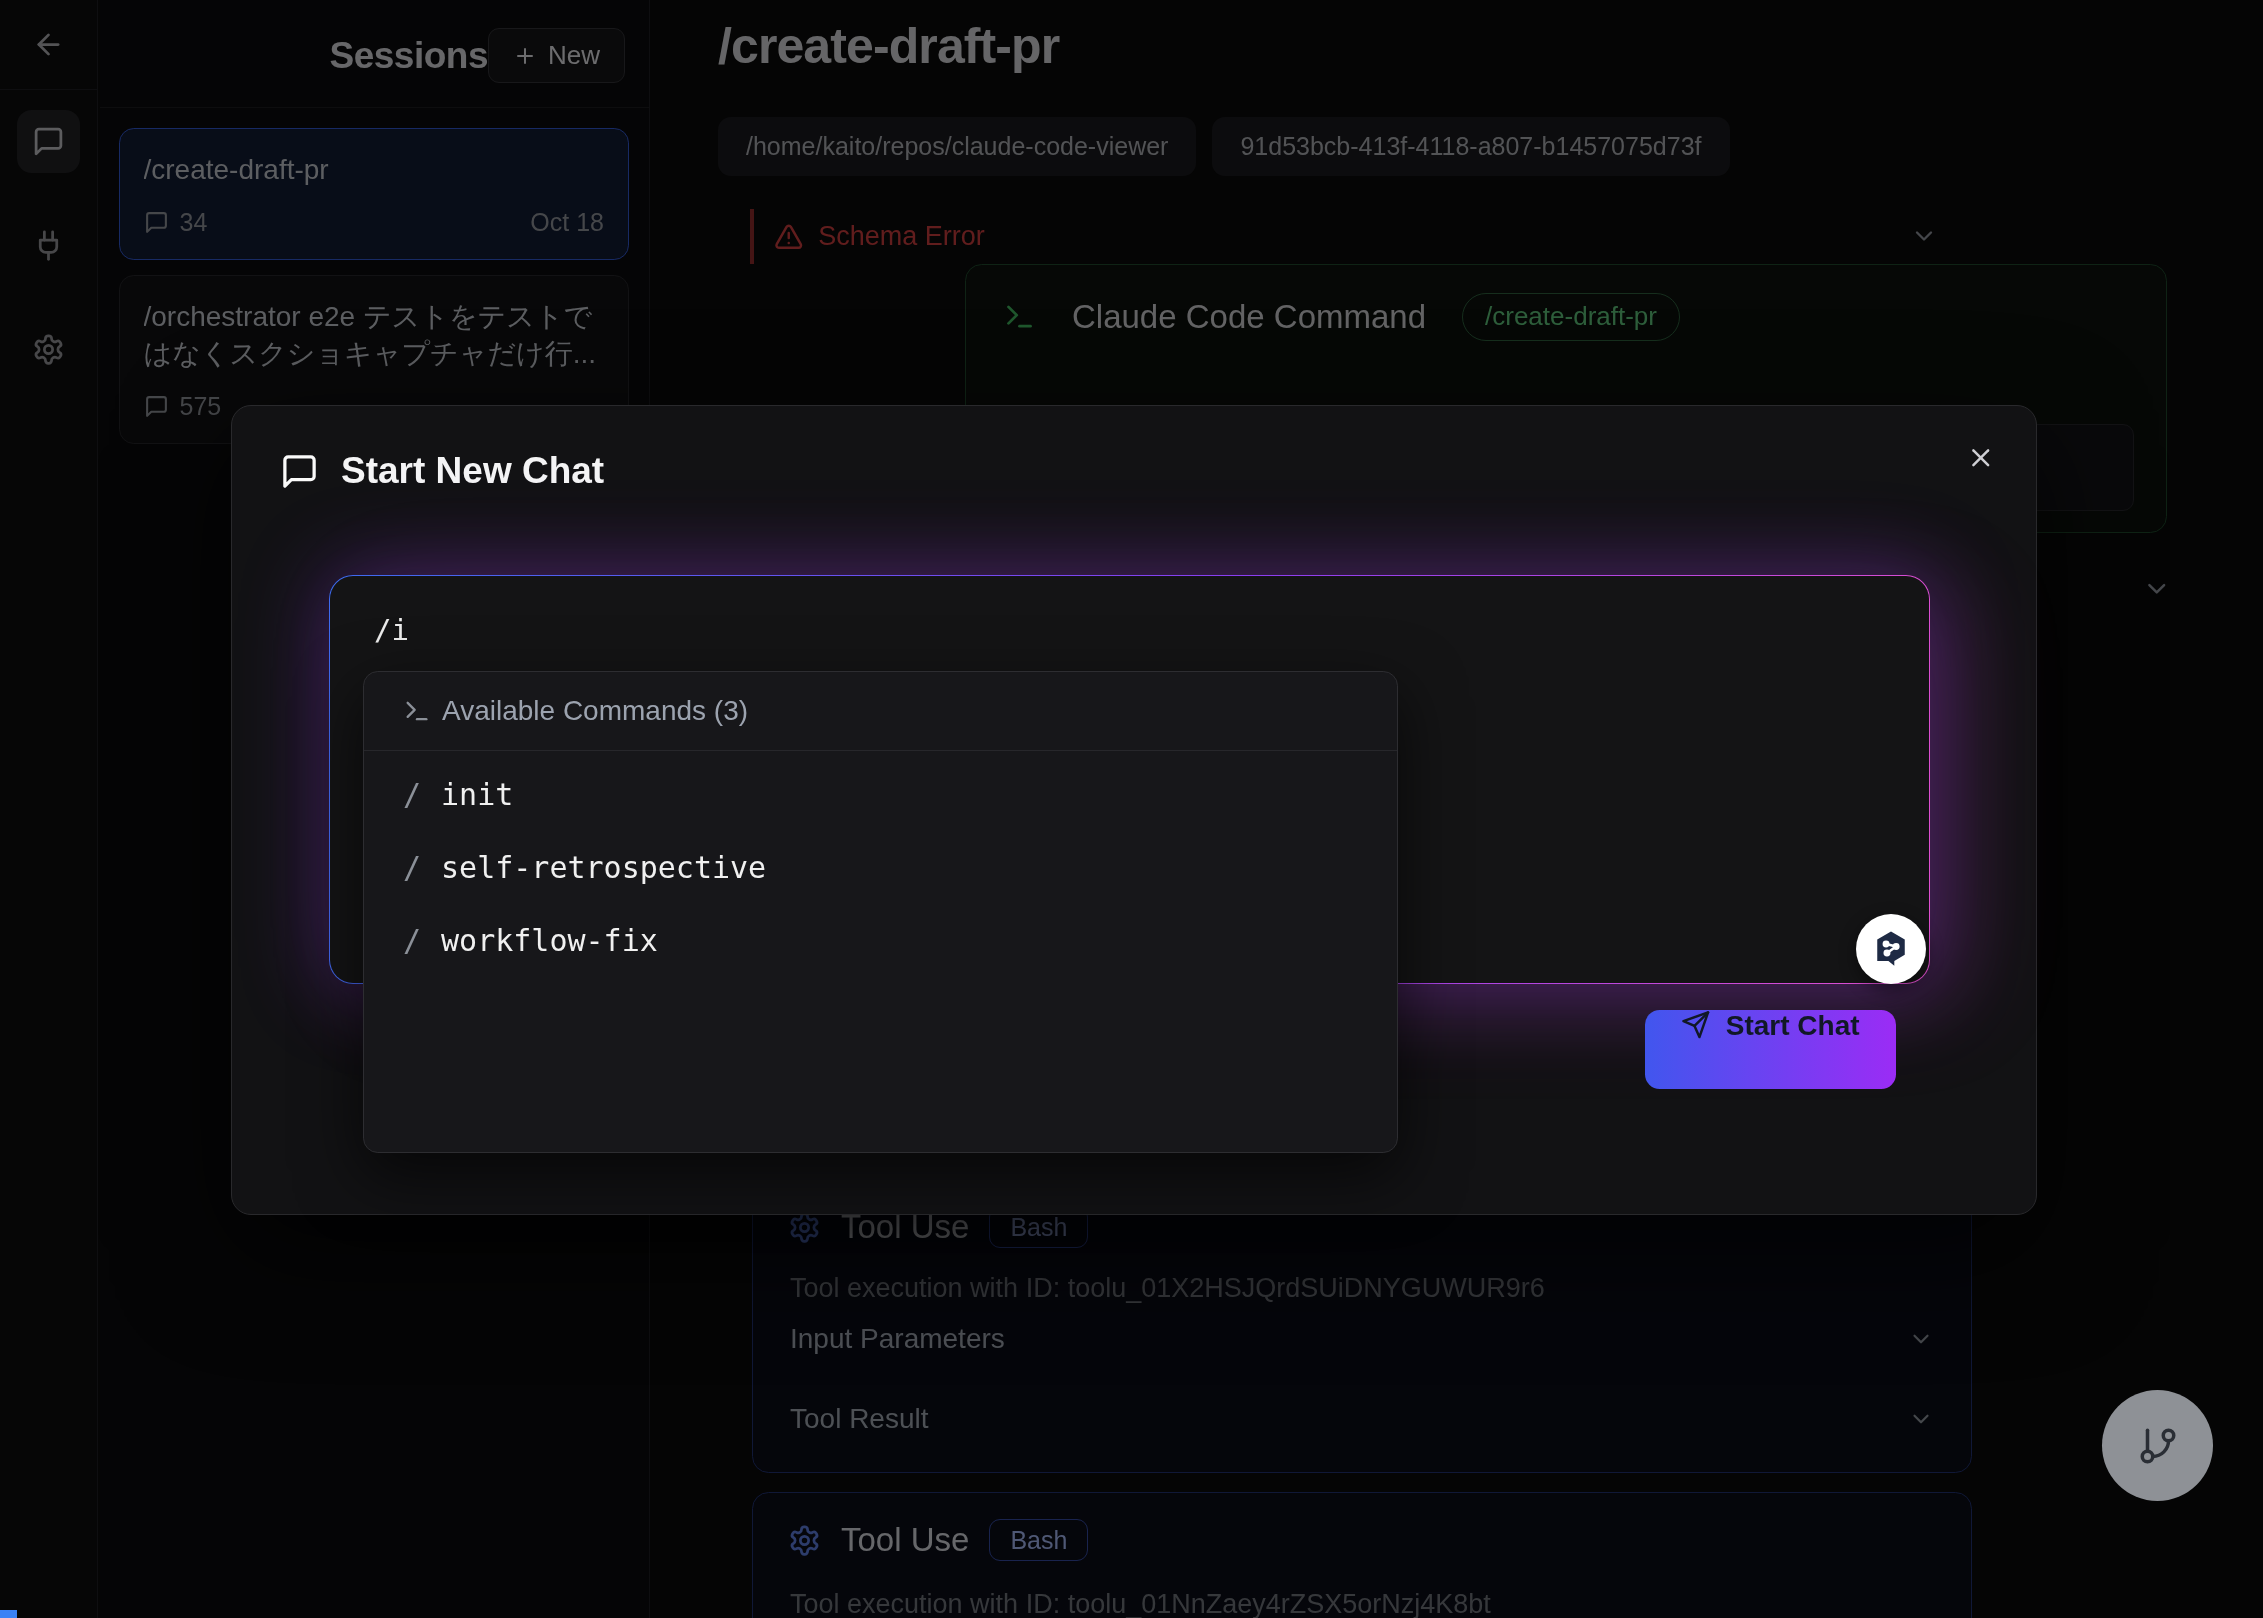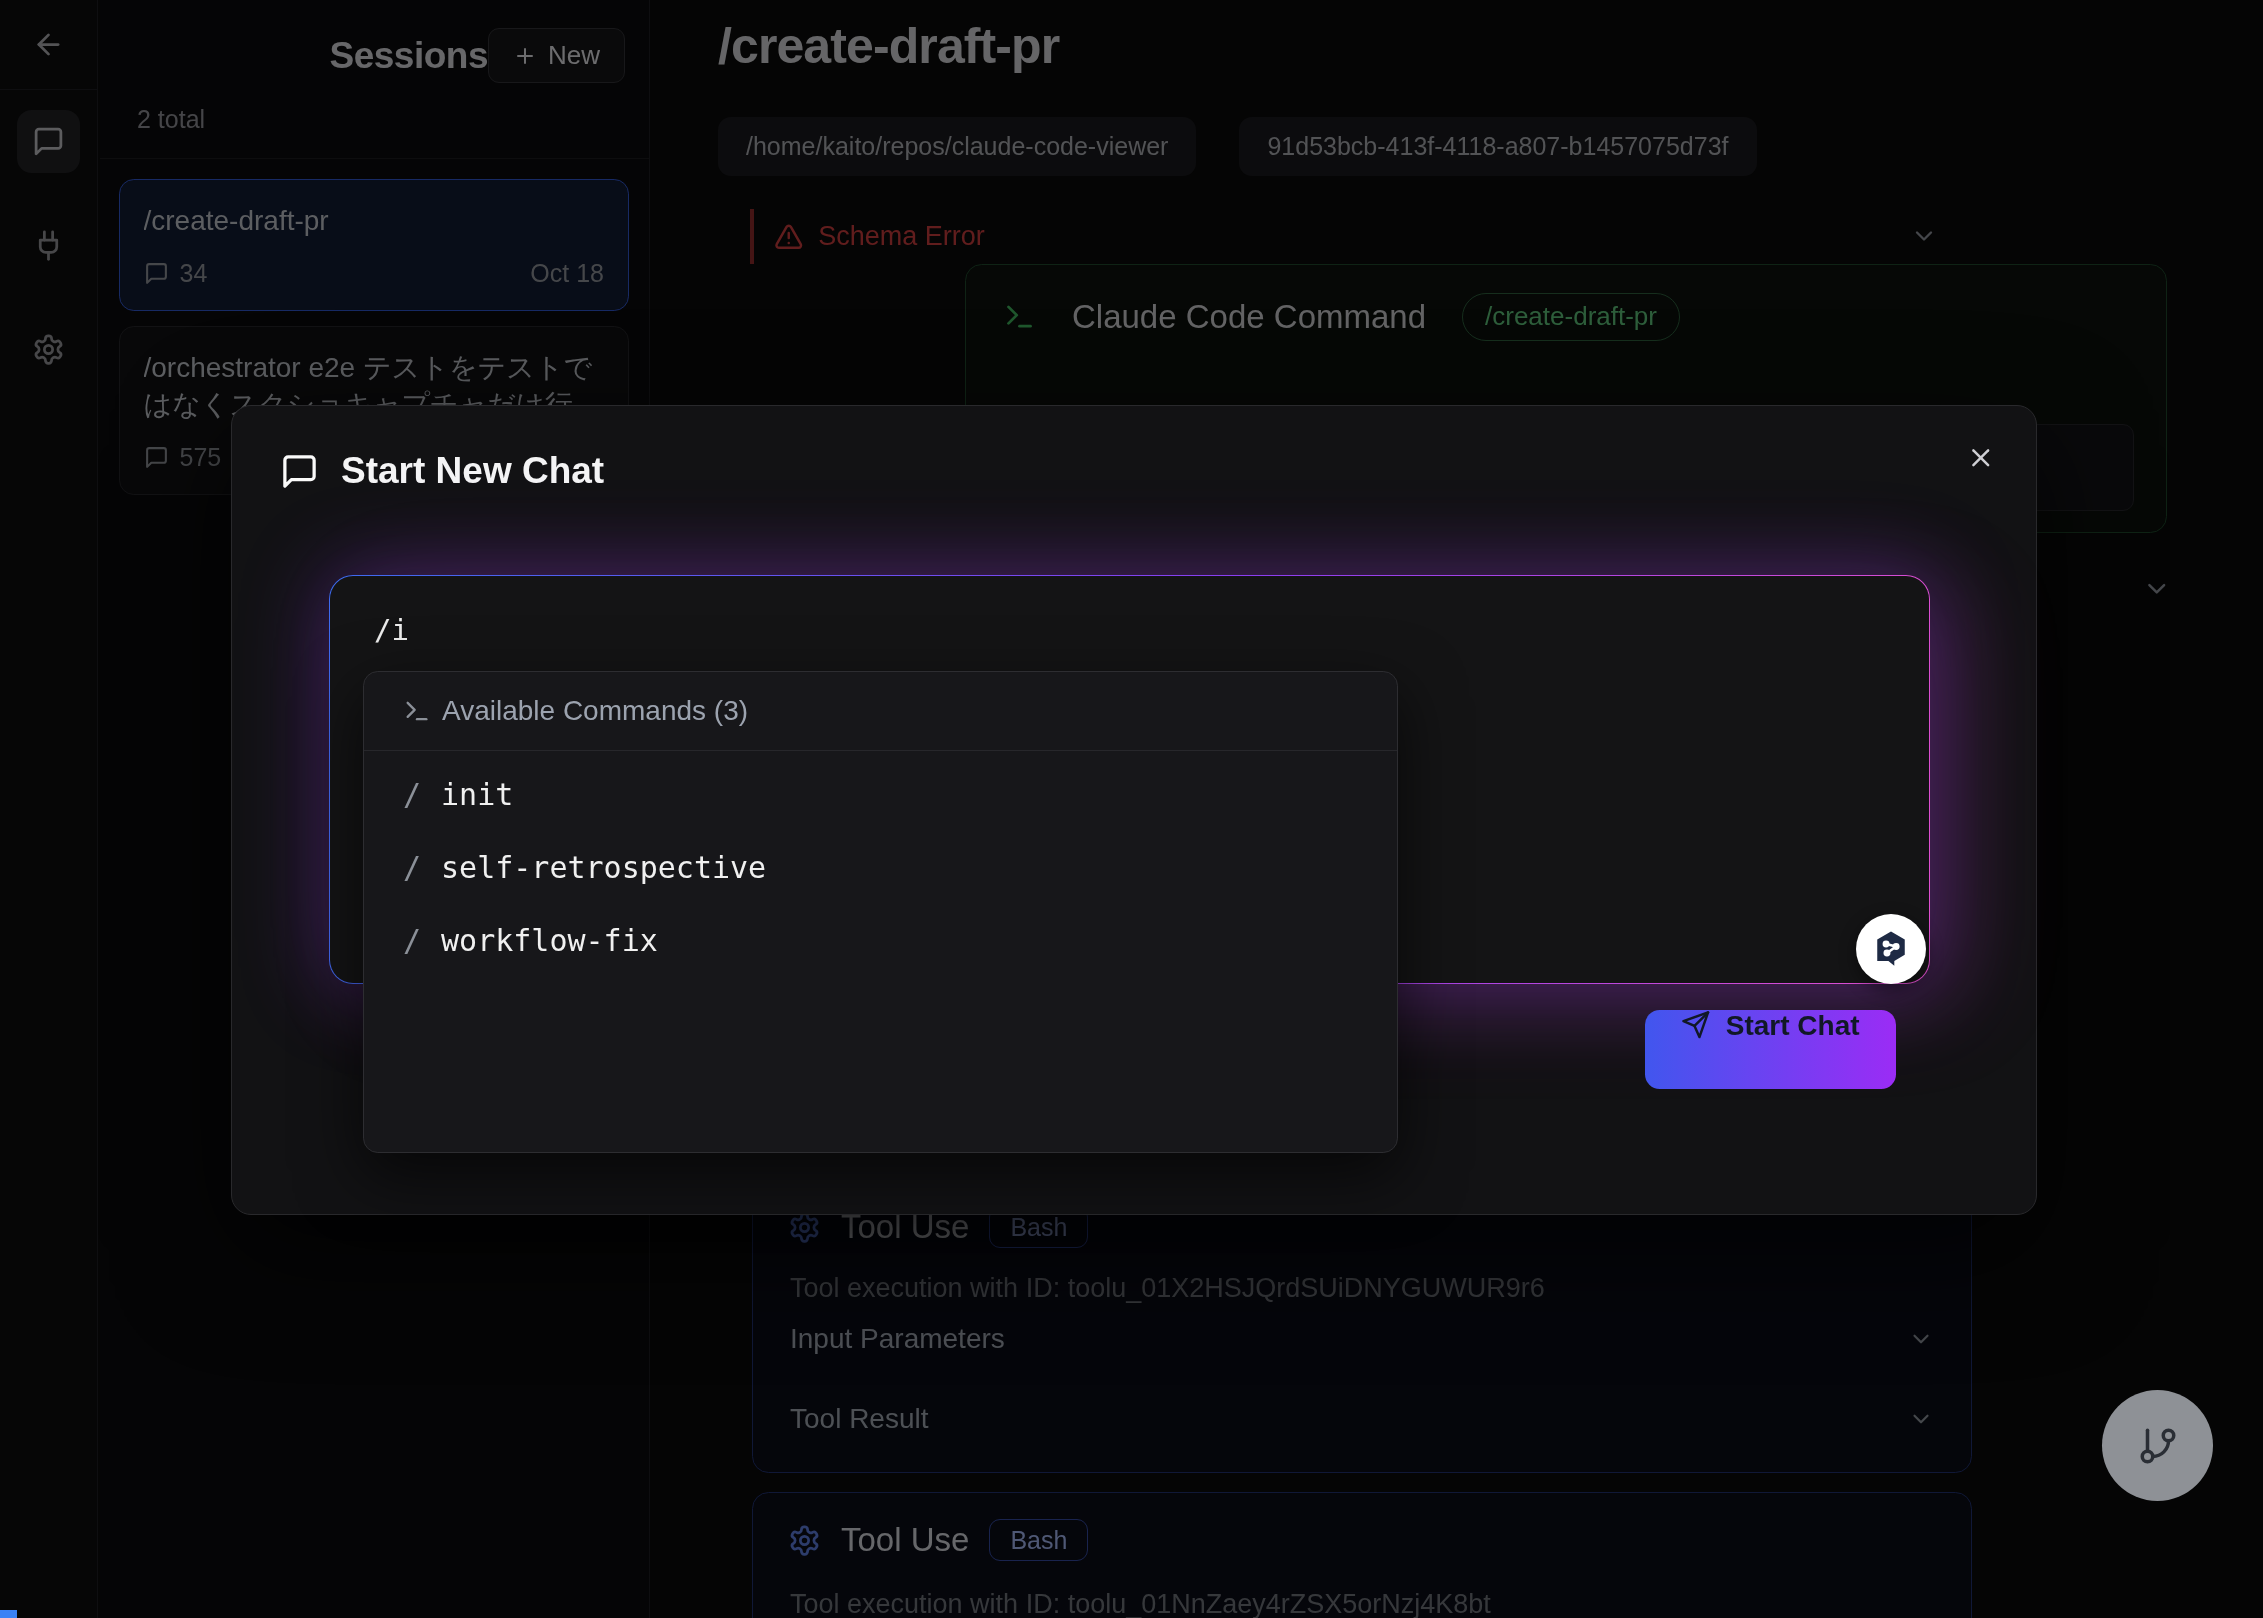--- a/index.html
+++ b/index.html
@@ -46,21 +46,21 @@
   }
   .session-card.active { border-color:#2f54c8; background:#111a31; }
   .session-card + .session-card { margin-top:14.8px; }
   .sc-title { font-size:28px; color:#b9bcc2; line-height:37px; white-space:nowrap; overflow:hidden; }
   .sc-meta { display:flex; align-items:center; justify-content:space-between; margin-top:20px; color:#8b8e94; font-size:25px; }
   .sc-count { display:flex; align-items:center; gap:11px; }
 
   
   .main { position:absolute; left:652px; top:0; right:0; bottom:0; z-index:1; }
   .page-title { position:absolute; left:66px; top:16.6px; font-size:50px; font-weight:700; color:#cbcbce; letter-spacing:-0.9px; }
-  .chips { position:absolute; left:66px; top:117px; display:flex; gap:43px; }
+  .chips { position:absolute; left:66px; top:117px; display:flex; gap:16px; }
   .chip {
     height:59px; display:flex; align-items:center; padding:0 28px;
     background:#19191c; border-radius:13px; font-size:25px; color:#a4a6ab;
   }
   .schema-row {
     position:absolute; left:98px; top:209px; width:1416px; height:55px;
     border-left:4.6px solid #8b2a2a; display:flex; align-items:center; gap:14.8px;
     padding-left:20px; color:#c23b3b; font-size:27px;
   }
   .schema-chevron { position:absolute; left:1156px; top:13px; color:#8a8f97; }
@@ -195,21 +195,20 @@
     <div class="s-header">
       <div class="s-title">Sessions</div>
       <button class="new-btn">
         <svg width="24" height="24" viewBox="0 0 24 24" fill="none" stroke="#d9d9dd" stroke-width="2" stroke-linecap="round">
             <path d="M12 5v14"></path>
             <path d="M5 12h14"></path>
           </svg>
         <span>New</span>
       </button>
     </div>
-    <div class="s-total">2 total</div>
     <div class="s-divider"></div>
     <div class="s-list">
       <div class="session-card active">
         <div class="sc-title">/create-draft-pr</div>
         <div class="sc-meta">
           <span class="sc-count">
             <svg width="25" height="25" viewBox="0 0 24 24" fill="none" stroke="currentColor" stroke-width="2" stroke-linecap="round" stroke-linejoin="round">
                 <path d="M21 15a2 2 0 0 1-2 2H7l-4 4V5a2 2 0 0 1 2-2h14a2 2 0 0 1 2 2z"></path>
               </svg>
             <span>34</span>

